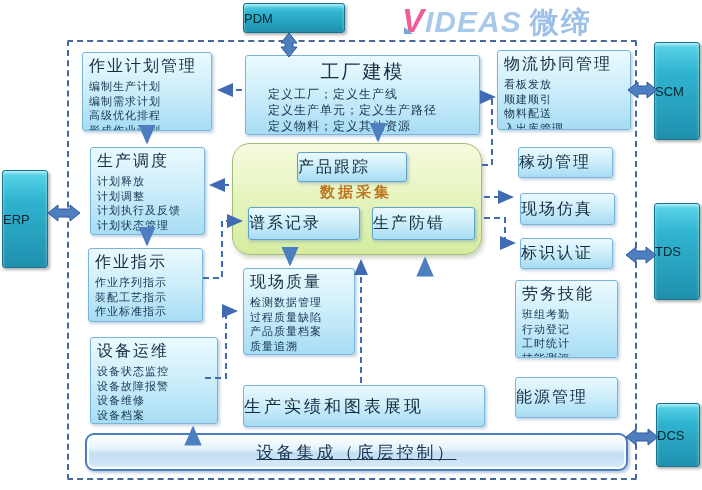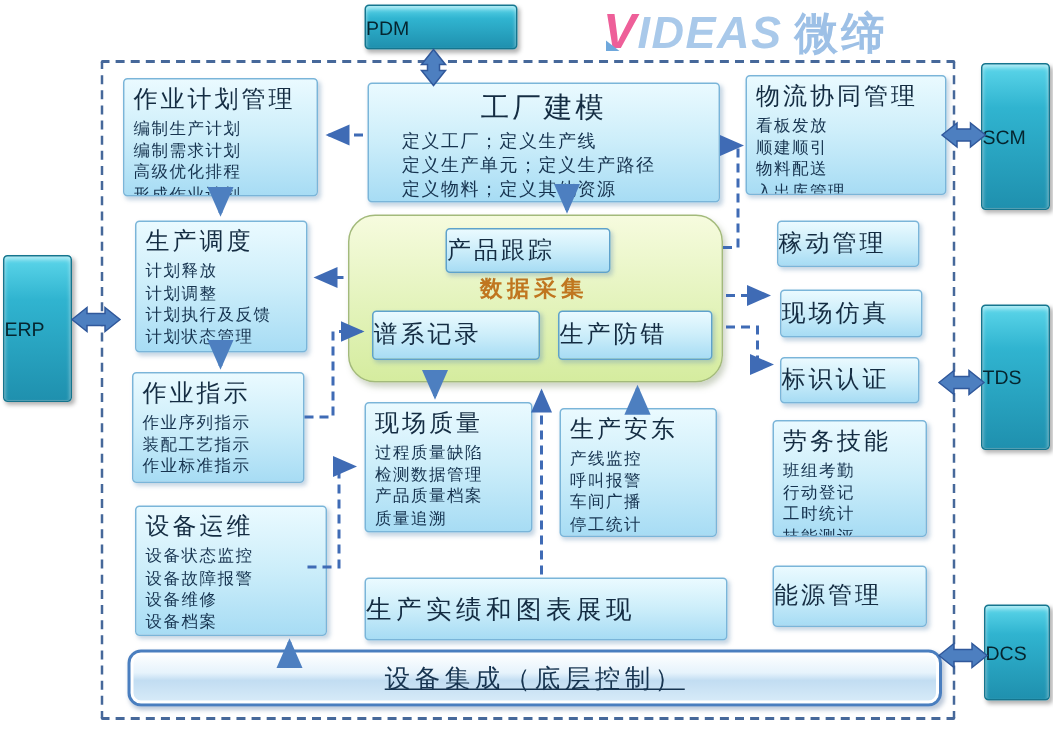--- a/index.html
+++ b/index.html
@@ -132,36 +132,27 @@
   <div class="mbox cbox inbox fs15" style="left:248px;top:207px;width:112px;height:33px">
     <div class="t fs15">谱系记录</div>
     </div>
   <div class="mbox cbox inbox fs15" style="left:372px;top:207px;width:103px;height:33px">
     <div class="t fs15">生产防错</div>
     </div>
 
   <div class="mbox" style="left:243px;top:268px;width:112px;height:87px">
     <div class="t">现场质量</div>
     <div class="items">
+      <div>检测数据管理</div>
       <div>过程质量缺陷</div>
-      <div>检测数据管理</div>
       <div>产品质量档案</div>
       <div>质量追溯</div>
     </div>
   </div>
 
-  <div class="mbox" style="left:373px;top:272px;width:105px;height:86px">
-    <div class="t">生产安东</div>
-    <div class="items">
-      <div>产线监控</div>
-      <div>呼叫报警</div>
-      <div>车间广播</div>
-      <div>停工统计</div>
-    </div>
-  </div>
 
   <div class="mbox cbox" style="left:243px;top:385px;width:242px;height:42px">
     <div class="t" style="font-size:17px;letter-spacing:3px">生产实绩和图表展现</div>
     </div>
 
   <div class="bar" style="left:85px;top:433px;width:543px;height:38px">
     <span>设备集成（底层控制）</span>
     </div>
 
   <div class="mbox" style="left:497px;top:50px;width:134px;height:80px">

